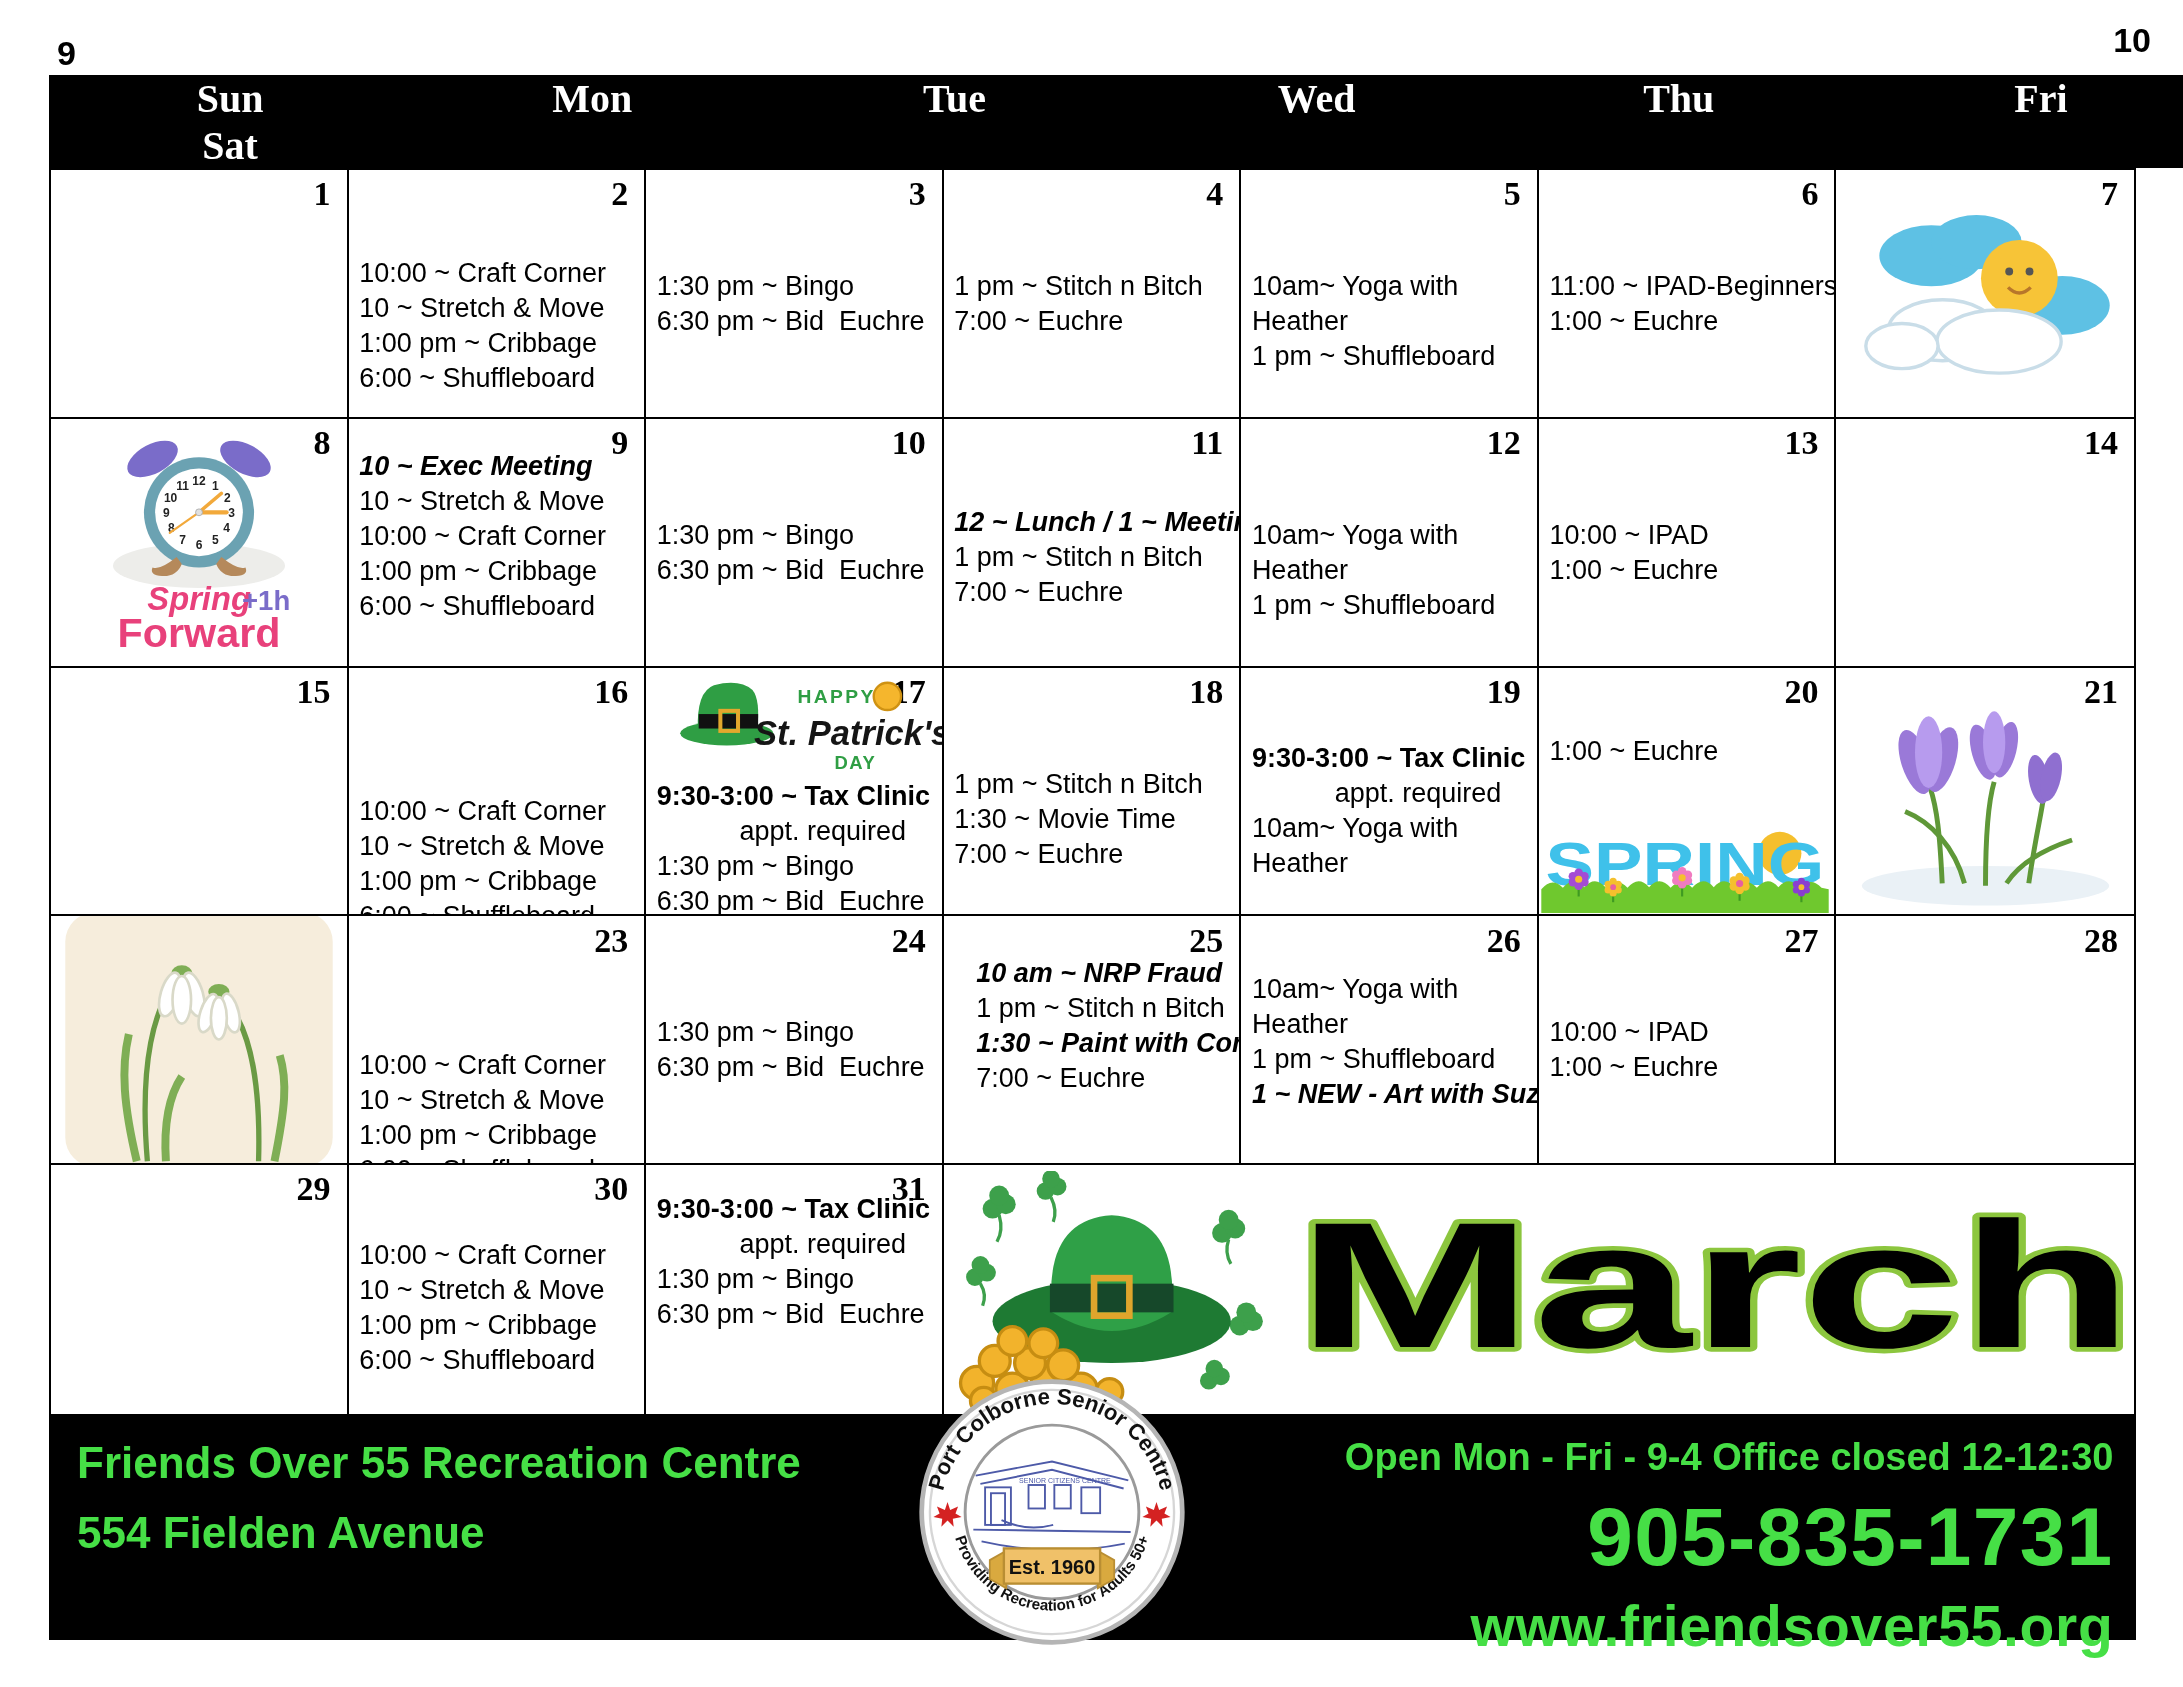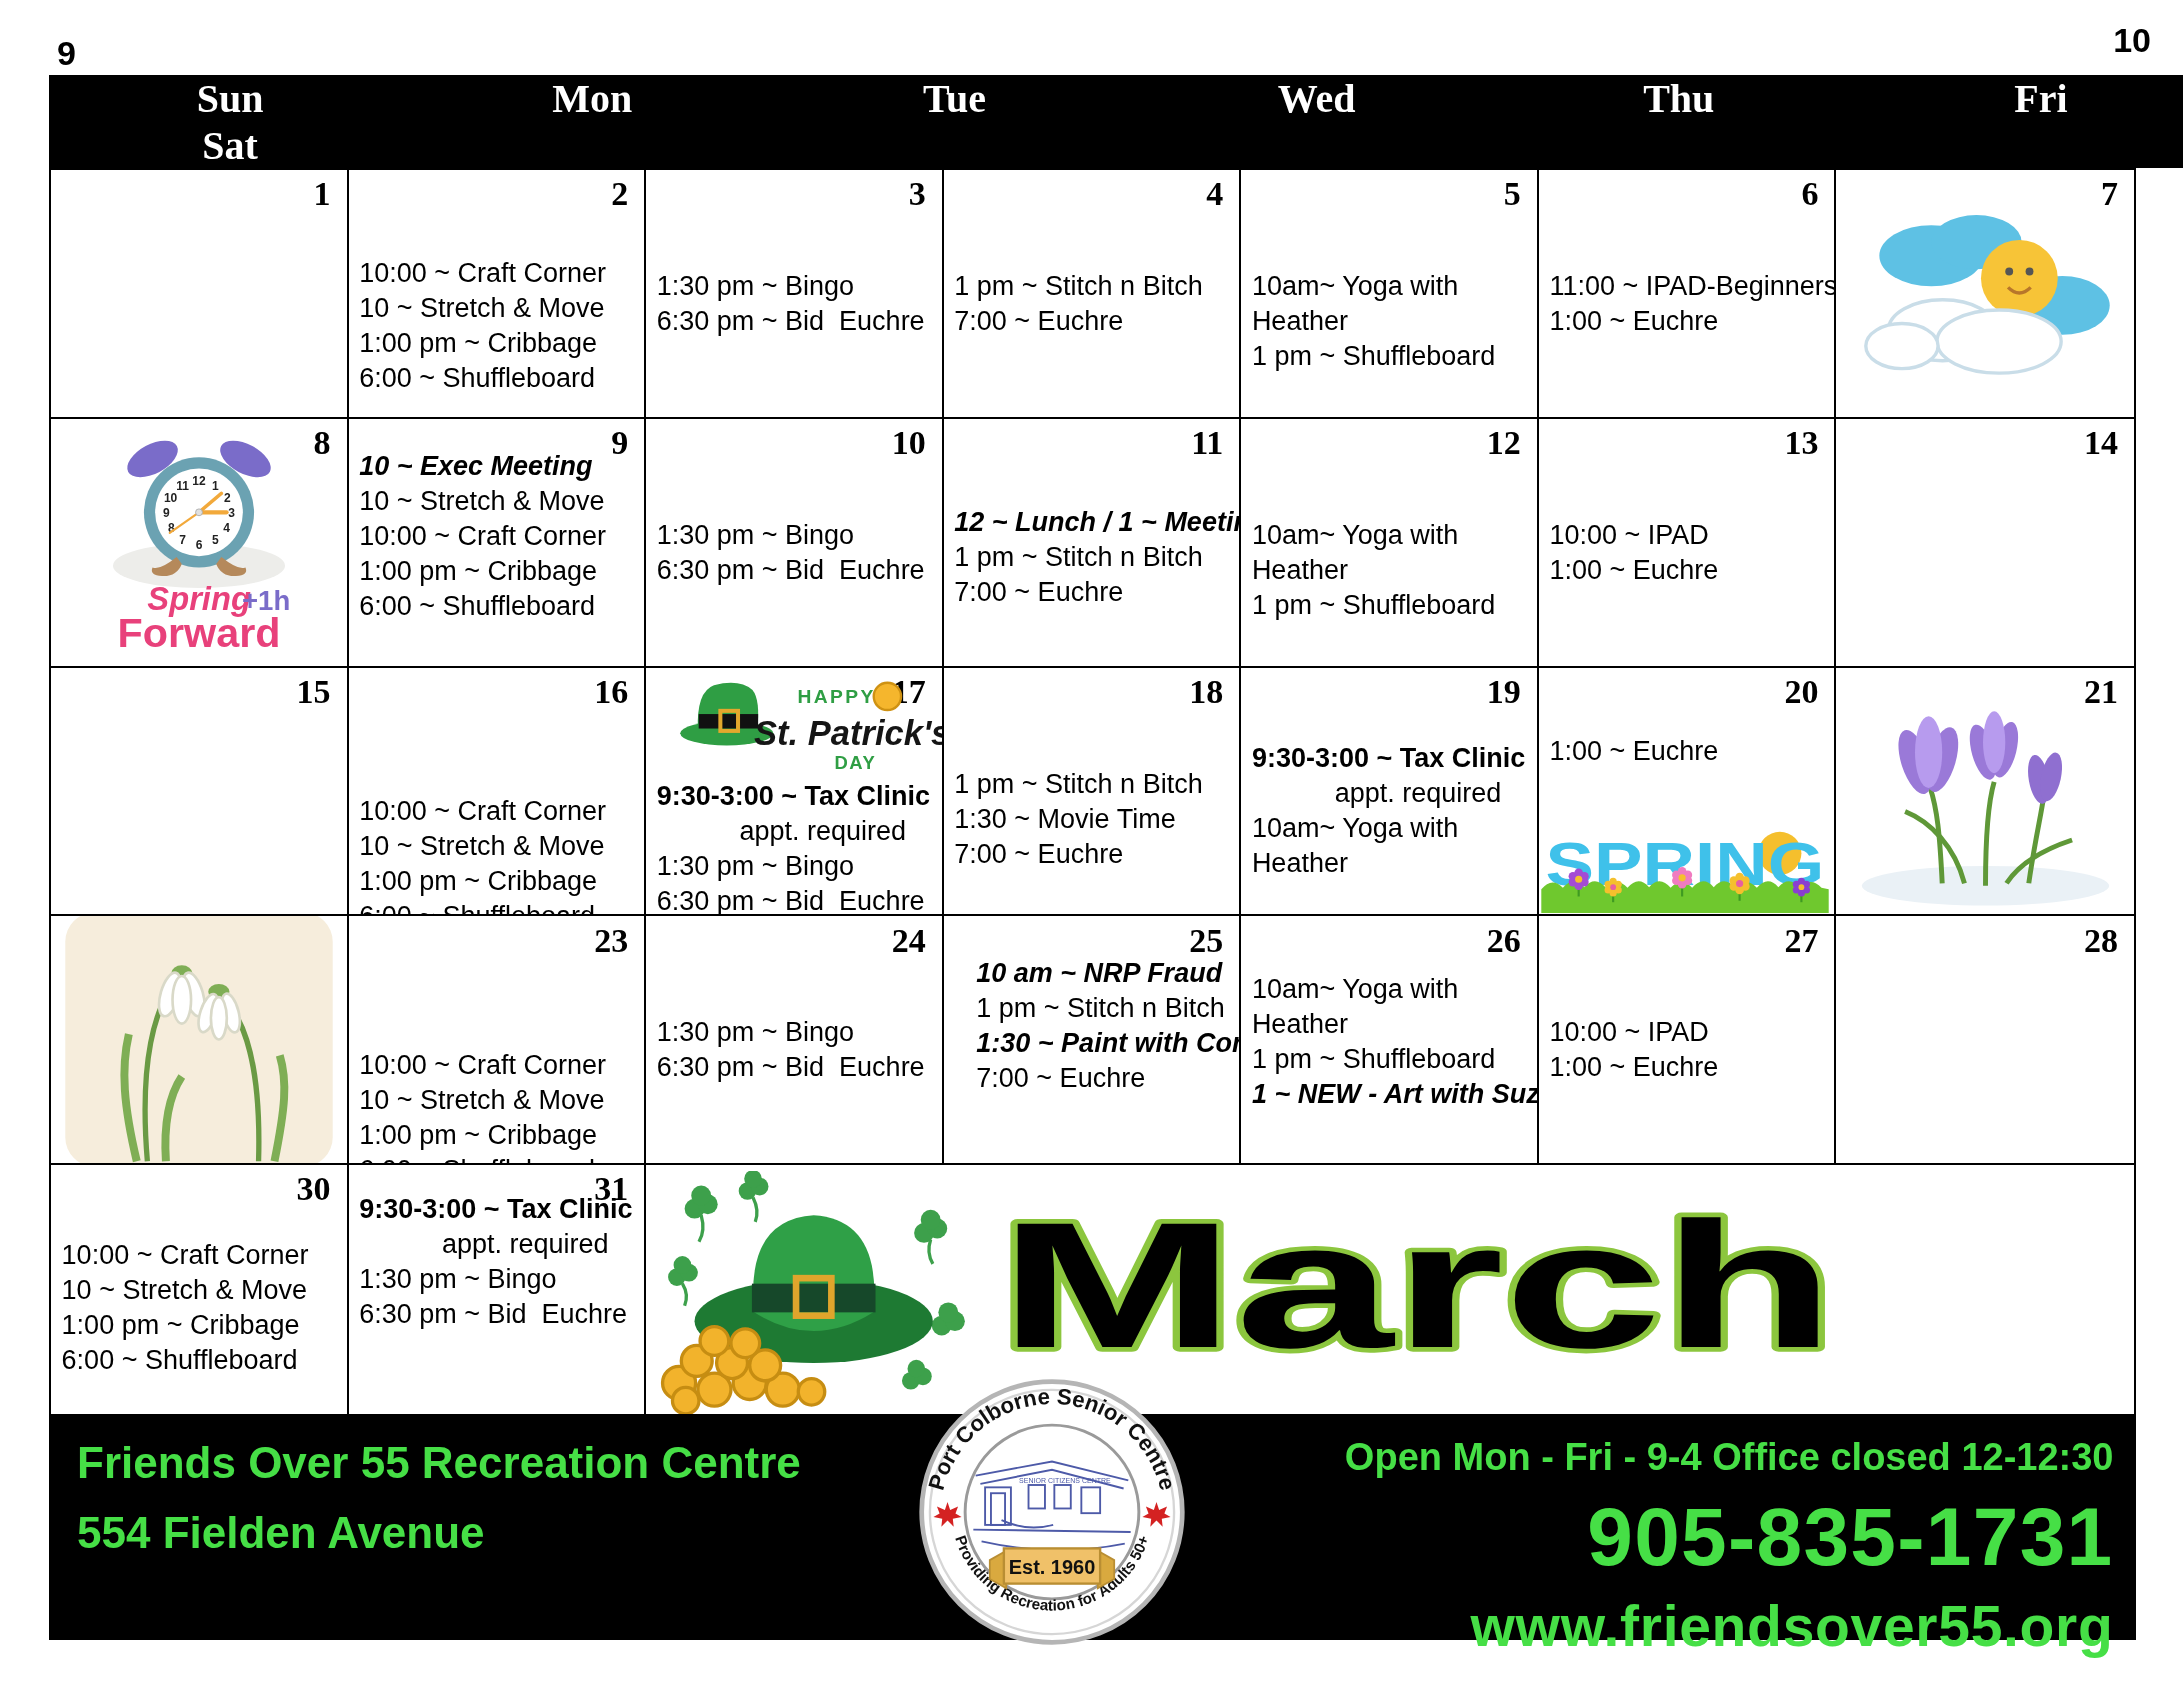--- a/index.html
+++ b/index.html
@@ -425,20 +425,23 @@
         <div class="num">27</div>
         <div class="evs" style="padding-top: 99px;">
           <div class="ev">10:00 ~ IPAD</div>
           <div class="ev">1:00 ~ Euchre</div>
         </div>
       </div>
       <div class="cell last-col">
         <div class="num">28</div>
       </div>
       <div class="cell last-row">
+        <div class="num">29</div>
+      </div>
+      <div class="cell last-row">
         <div class="num">30</div>
         <div class="evs" style="padding-top: 73px;">
           <div class="ev">10:00 ~ Craft Corner</div>
           <div class="ev">10 ~ Stretch &amp; Move</div>
           <div class="ev">1:00 pm ~ Cribbage</div>
           <div class="ev">6:00 ~ Shuffleboard</div>
         </div>
       </div>
       <div class="cell last-row">
         <div class="num">31</div>

